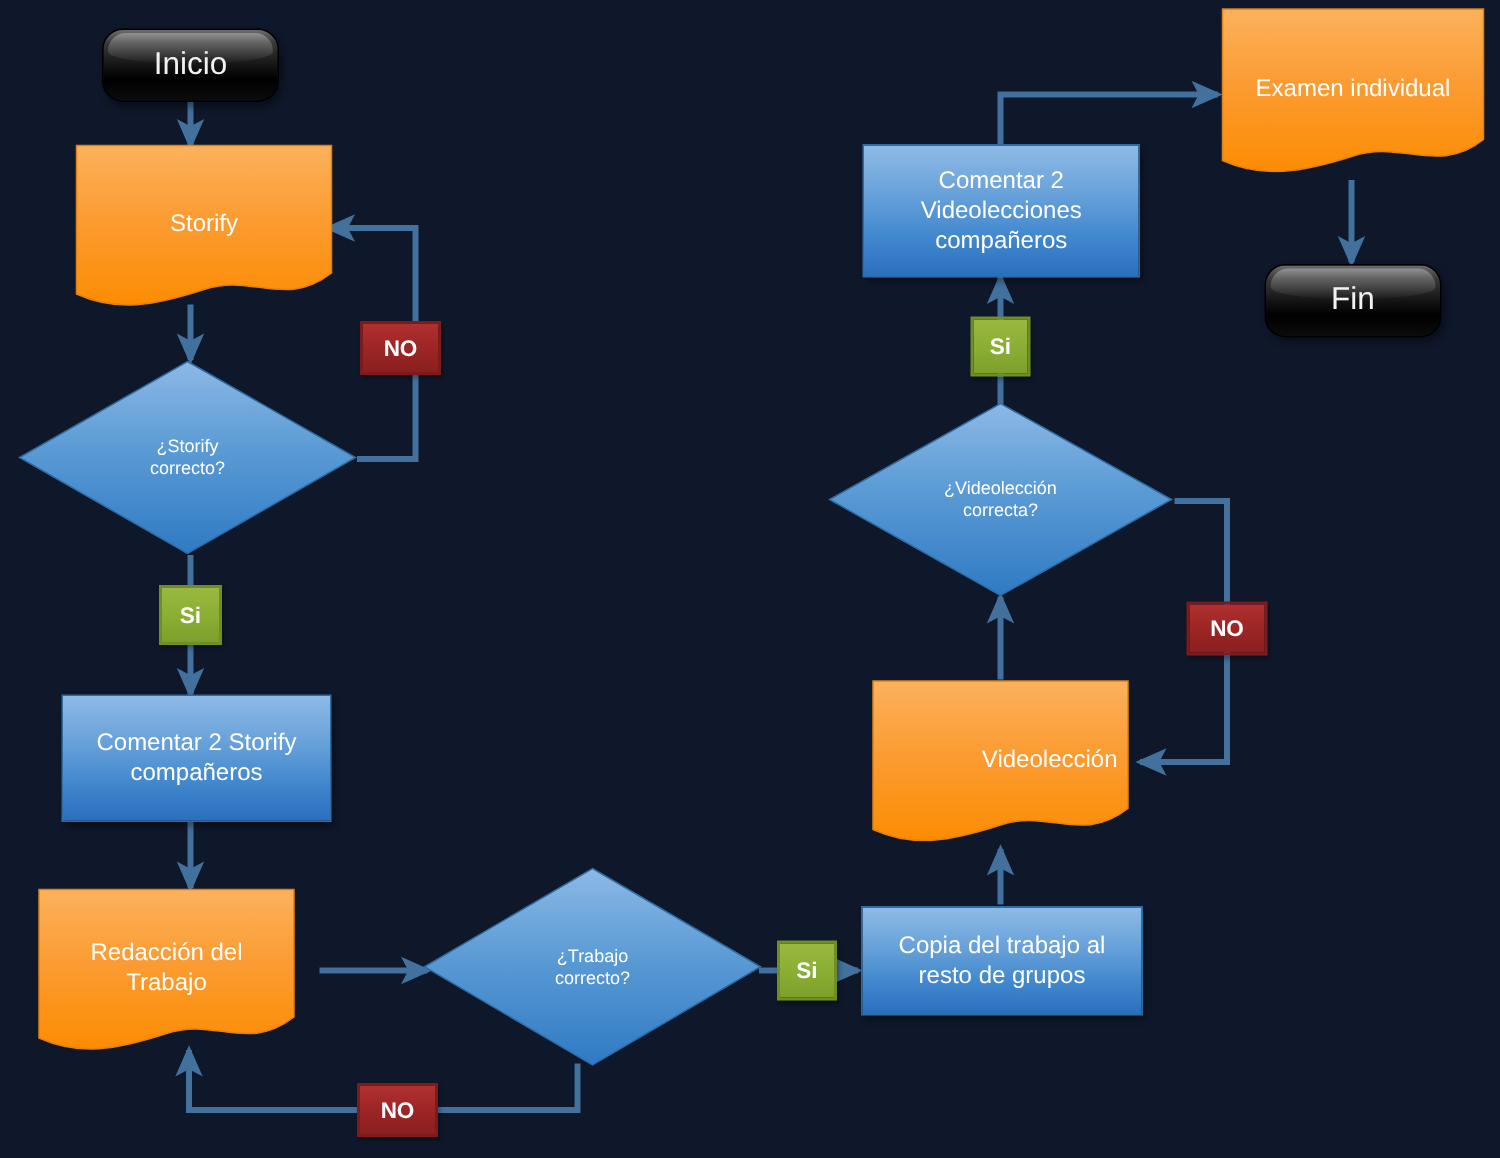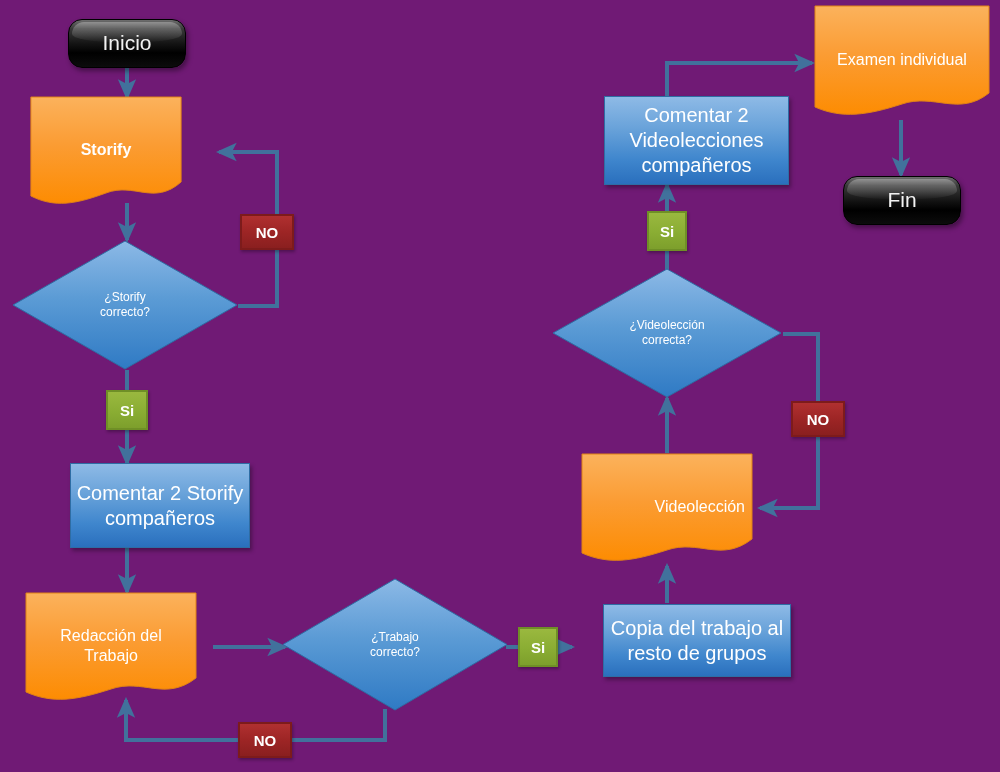--- a/index.html
+++ b/index.html
@@ -1,28 +1,27 @@
 <!DOCTYPE html>
 <html><head>
 <meta charset="utf-8">
 <style>
   html,body{margin:0;padding:0;background:#ffffff;}
   body{width:1000px;height:772px;font-family:"Liberation Sans",sans-serif;overflow:hidden;}
-  #canvas{position:relative;width:1000px;height:772px;background:#701a75;}
+  #canvas{position:relative;width:1000px;height:772px;background:#0f172a;}
 
   .node{position:absolute;box-sizing:border-box;display:flex;align-items:center;
         justify-content:center;text-align:center;color:#ffffff;line-height:1.25;}
 
   
   .proc{
     background:linear-gradient(to bottom,#8ebae6 0%,#6aa3da 35%,#3f86cd 72%,#2a6fbd 100%);
     border:1px solid #2e6da4;
     box-shadow:2px 3px 4px rgba(0,0,0,.32);
-    font-size:20px;
-    margin-left:29px;
+    font-size:16px;
   }
 
   
   .doc{background:transparent;border:none;box-shadow:none;}
   .doc .doclabel{position:relative;z-index:2;width:100%;padding:0 8px;box-sizing:border-box;font-size:16px;}
   .doc svg{position:absolute;left:0;top:0;width:100%;height:100%;z-index:1;}
 
   
   .dec{background:transparent;border:none;}
   .dec svg{position:absolute;left:0;top:0;width:100%;height:100%;z-index:1;}
@@ -95,21 +94,21 @@
 
       <path d="M901,120 L901,175"></path>
     </g>
   </svg>
 
   <div class="node term" style="left:68px;top:19px;width:118px;height:49px;">
     <span class="gloss"></span>
     <span class="tlabel">Inicio</span>
   </div>
 
-  <div class="node doc" style="left:30px;top:96px;width:152px;height:108px;font-weight:bold;">
+  <div class="node doc" style="left:50px;top:96px;width:172px;height:108px;">
     <svg viewBox="0 0 172 108" preserveAspectRatio="none">
       <defs>
         <linearGradient id="og1" x1="0" y1="0" x2="0" y2="1">
           <stop offset="0%" stop-color="#fbb25c"></stop>
             <stop offset="45%" stop-color="#fb9c33"></stop>
           <stop offset="100%" stop-color="#fd8c02"></stop>
         </linearGradient>
       </defs>
       <path d="M1,1 H171 V86 C140,110 118,86 86,97 C52,108 28,112 1,100 Z" fill="url(#og1)" stroke="#e08214" stroke-width="1"></path>
     </svg>

